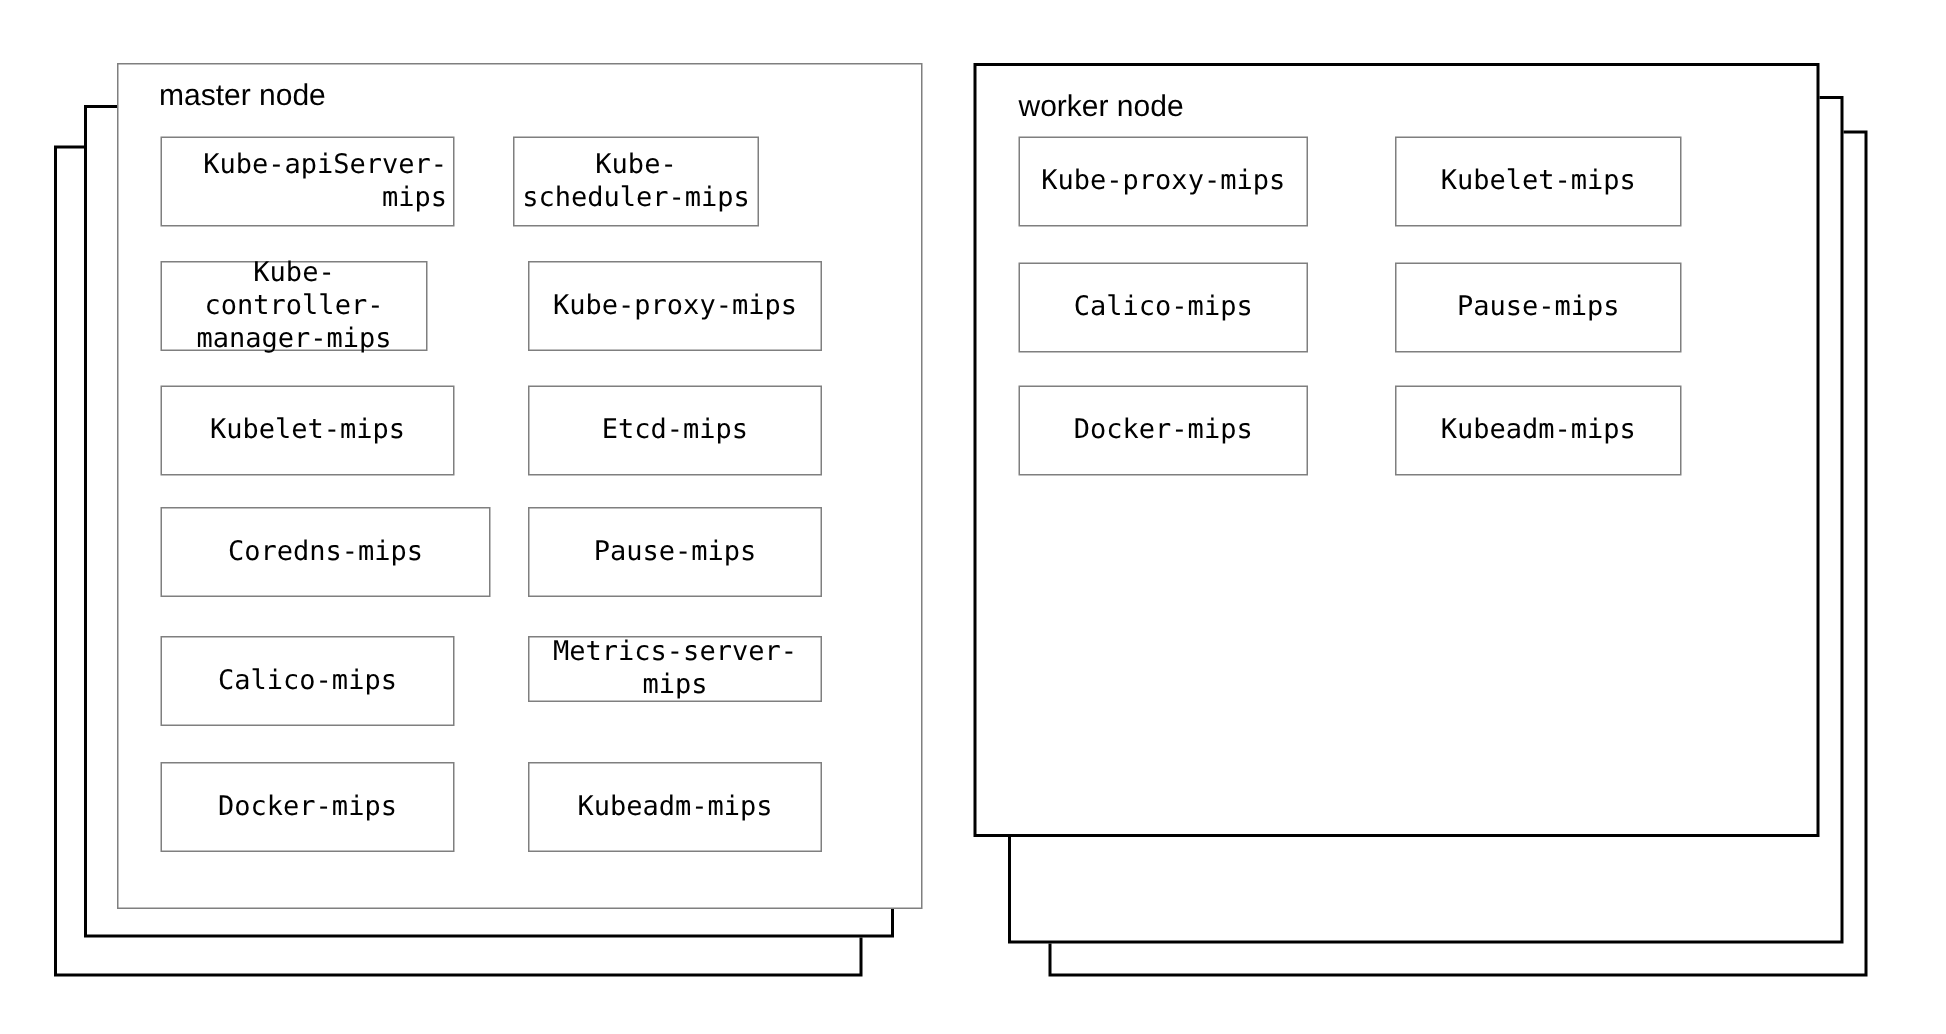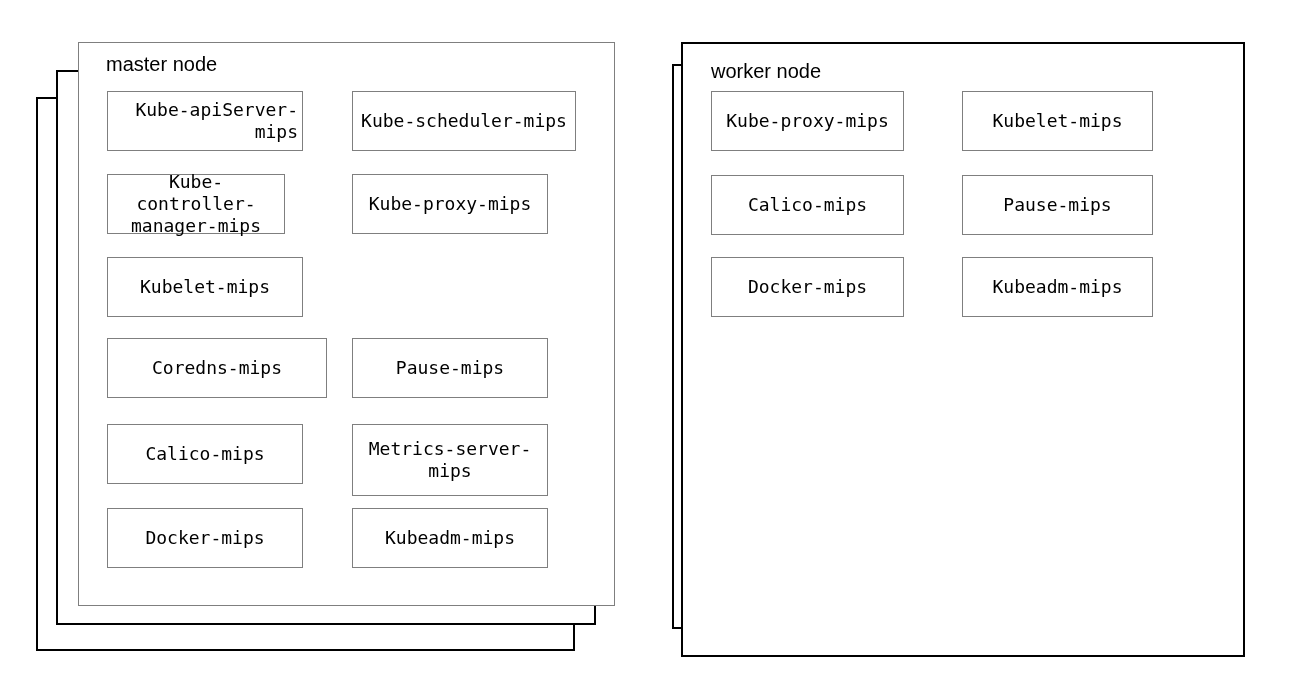--- a/index.html
+++ b/index.html
@@ -60,41 +60,42 @@
 
 <div class="canvas">
 
   <div class="stack-layer" style="left:36px; top:97px; width:539px; height:554px;"></div>
   <div class="stack-layer" style="left:56px; top:70px; width:540px; height:555px;"></div>
 
   <div class="node master-front" style="left:78px; top:42px; width:537px; height:564px;">
     <div class="node-title" style="left:27px; top:10px;">master node</div>
 
     <div class="comp" style="left:28px; top:48px; width:196px; height:60px;text-align:right;">Kube-apiServer-mips</div>
-    <div class="comp" style="left:273px; top:48px; width:224px; height:60px;">Kube-scheduler-mips</div>
+    <div class="comp" style="left:263px; top:48px; width:164px; height:60px;">Kube-scheduler-mips</div>
 
     <div class="comp" style="left:28px; top:131px; width:178px; height:60px;">Kube-controller-manager-mips</div>
     <div class="comp" style="left:273px; top:131px; width:196px; height:60px;">Kube-proxy-mips</div>
 
     <div class="comp" style="left:28px; top:214px; width:196px; height:60px;">Kubelet-mips</div>
+    <div class="comp" style="left:273px; top:214px; width:196px; height:60px;">Etcd-mips</div>
 
     <div class="comp" style="left:28px; top:295px; width:220px; height:60px;">Coredns-mips</div>
     <div class="comp" style="left:273px; top:295px; width:196px; height:60px;">Pause-mips</div>
 
     <div class="comp" style="left:28px; top:381px; width:196px; height:60px;">Calico-mips</div>
-    <div class="comp" style="left:273px; top:381px; width:196px; height:72px;">Metrics-server-mips</div>
+    <div class="comp" style="left:273px; top:381px; width:196px; height:44px;">Metrics-server-mips</div>
 
     <div class="comp" style="left:28px; top:465px; width:196px; height:60px;">Docker-mips</div>
     <div class="comp" style="left:273px; top:465px; width:196px; height:60px;">Kubeadm-mips</div>
   </div>
 
   <div class="stack-layer" style="left:699px; top:87px; width:546px; height:564px;"></div>
   <div class="stack-layer" style="left:672px; top:64px; width:557px; height:565px;"></div>
 
-  <div class="node worker-front" style="left:649px; top:42px; width:564px; height:615px;margin-left:32px;">
+  <div class="node worker-front" style="left:649px; top:42px; width:564px; height:516px;">
     <div class="node-title" style="left:28px; top:16px;">worker node</div>
 
     <div class="comp" style="left:28px; top:47px; width:193px; height:60px;">Kube-proxy-mips</div>
     <div class="comp" style="left:279px; top:47px; width:191px; height:60px;">Kubelet-mips</div>
 
     <div class="comp" style="left:28px; top:131px; width:193px; height:60px;">Calico-mips</div>
     <div class="comp" style="left:279px; top:131px; width:191px; height:60px;">Pause-mips</div>
 
     <div class="comp" style="left:28px; top:213px; width:193px; height:60px;">Docker-mips</div>
     <div class="comp" style="left:279px; top:213px; width:191px; height:60px;">Kubeadm-mips</div>

